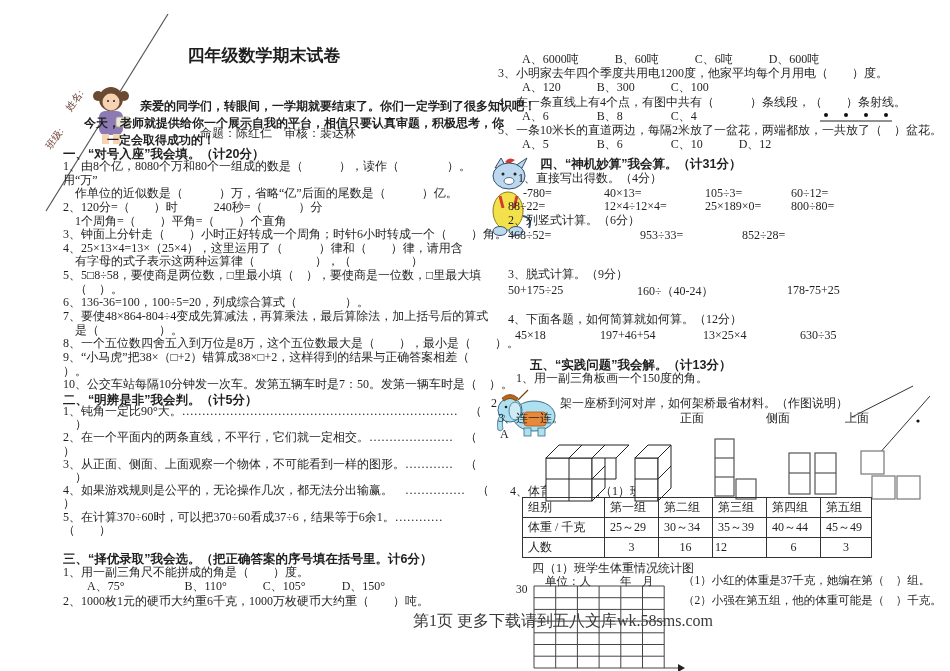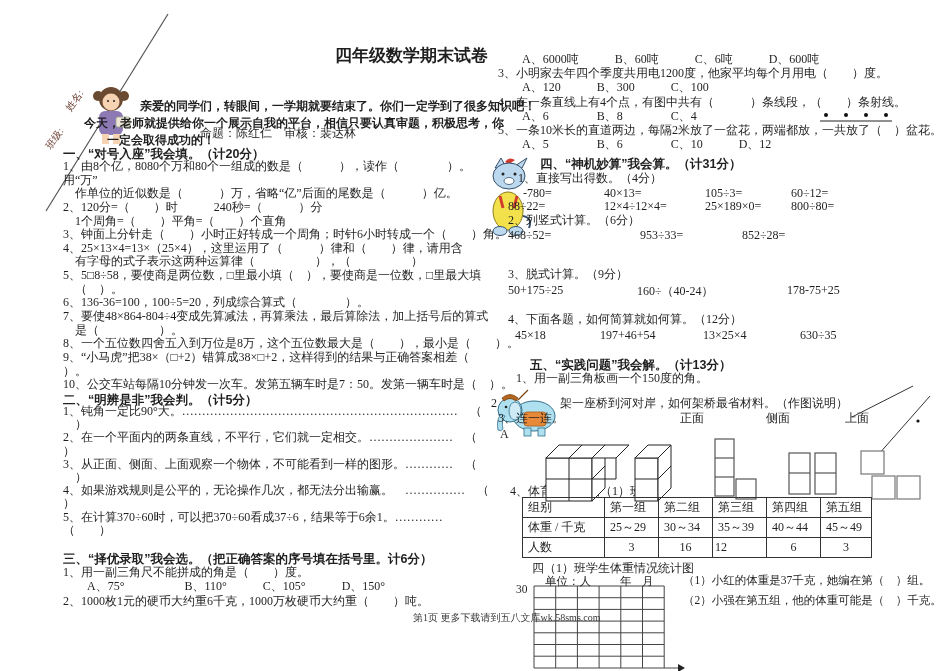--- a/index.html
+++ b/index.html
@@ -14,21 +14,21 @@
   .intro{font-size:12px;font-weight:600;white-space:pre;}
   .seal-label{font-size:10px;color:#6d4035;transform:rotate(-55deg);transform-origin:left bottom;white-space:pre;}
   .lines div{height:13.65px;}
   .lines2 div{height:13.2px;}
   .lines3 div{height:14.4px;}
   .lines4 div{height:14.2px;}
   .row{width:452px;height:14px;text-align:center;}
   .row span{position:absolute;top:0;font-size:12px;white-space:pre;}
   table.wt{border-collapse:collapse;font-size:12px;}
   table.wt td{border:1px solid #333;height:19px;padding:0 0 0 5px;white-space:pre;}
-  .ft{font-size:10px;color:#3a3a3a;white-space:pre;}
+  .ft{font-size:16px;color:#3a3a3a;white-space:pre;}
   svg{display:block;}
 </style>
 </head>
 <body>
 
 <div id="page">
 
   <svg class="abs" style="left:36px;top:6px;" width="140" height="212">
     <line x1="132" y1="8" x2="10" y2="205" stroke="#555" stroke-width="1.2"></line>
   </svg>
@@ -41,21 +41,21 @@
     <circle cx="38" cy="12" r="5" fill="#6b4a32"></circle>
     <circle cx="25" cy="18" r="8.5" fill="#f6d3b3"></circle>
     <circle cx="22" cy="17" r="1" fill="#222"></circle>
     <circle cx="28" cy="17" r="1" fill="#222"></circle>
     <rect x="13" y="27" width="24" height="24" rx="6" fill="#8d7ab5"></rect>
     <rect x="30" y="33" width="14" height="10" rx="2" fill="#f0e6d8" stroke="#9a8" stroke-width="0.8"></rect>
     <rect x="16" y="50" width="7" height="10" fill="#f6d3b3"></rect>
     <rect x="27" y="50" width="7" height="10" fill="#f6d3b3"></rect>
   </svg>
 
-  <div class="abs title" style="left:58px;top:44px;width:430px;text-align:right;">四年级数学期末试卷</div>
+  <div class="abs title" style="left:49px;top:44px;width:430px;">四年级数学期末试卷</div>
   <div class="abs ln center" style="left:63px;top:81px;width:430px;">命题：陈红仁　审核：裴达林</div>
   <div class="abs intro" style="left:140px;top:98px;">亲爱的同学们，转眼间，一学期就要结束了。你们一定学到了很多知识吧！</div>
   <div class="abs intro" style="left:84px;top:115px;">今天，老师就提供给你一个展示自我的平台，相信只要认真审题，积极思考，你</div>
   <div class="abs intro" style="left:77px;top:132px;margin-left:30px;">一定会取得成功的！</div>
 
   <div class="abs hd" style="left:63px;top:146px;">一、“对号入座”我会填。（计20分）</div>
   <div class="abs lines" style="left:63px;top:160px;width:438px;">
     <div class="ln">1、由8个亿，8080个万和80个一组成的数是（　　　），读作（　　　　）。</div>
     <div class="ln">用“万”</div>
     <div class="ln">　作单位的近似数是（　　　）万，省略“亿”后面的尾数是（　　　）亿。</div>

